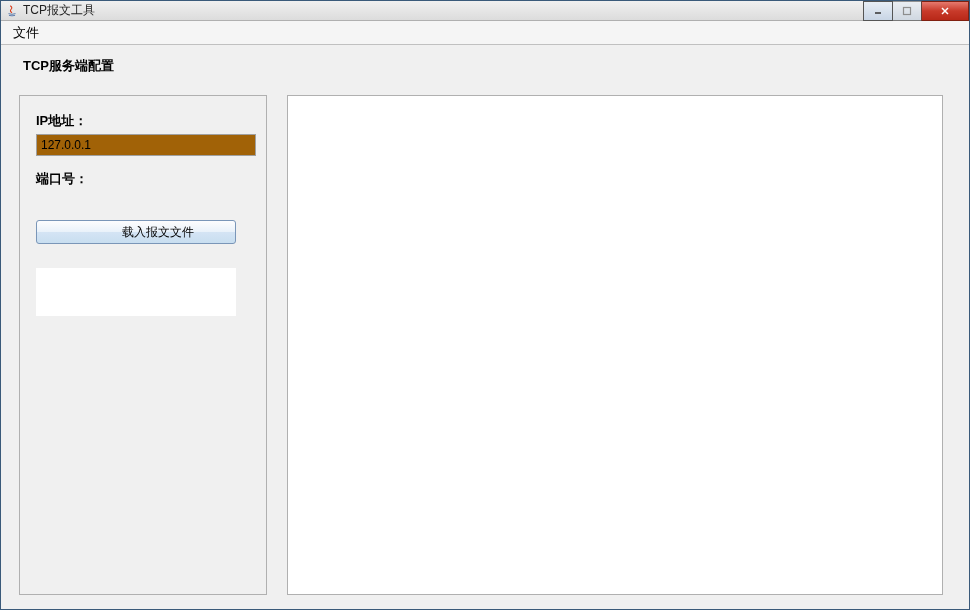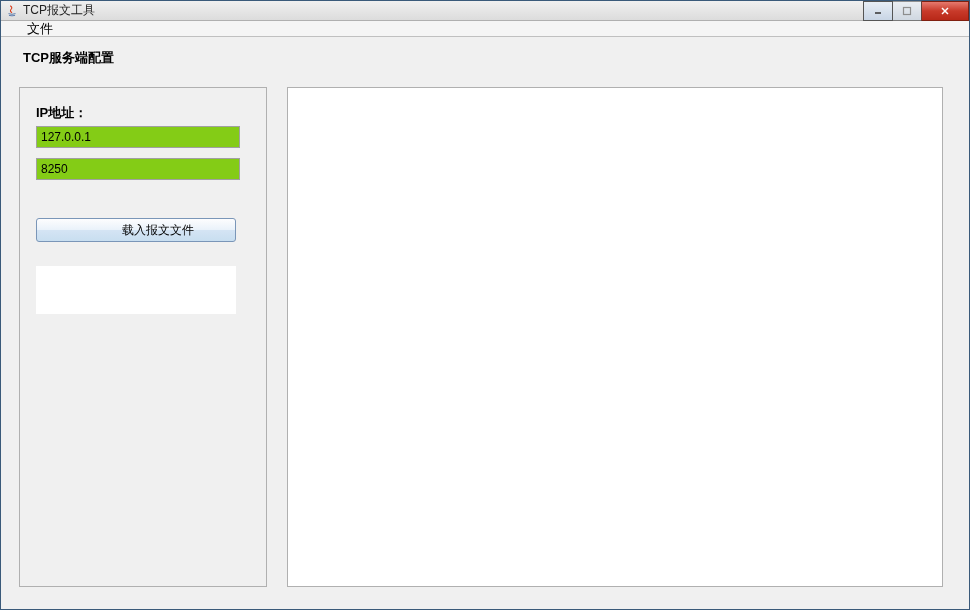--- a/index.html
+++ b/index.html
@@ -76,26 +76,26 @@
     .win-btn.close {
       width: 48px;
       background: linear-gradient(to bottom, #e67a6e 0%, #c83a2a 50%, #b82818 100%);
       border-color: #802010;
     }
     .win-btn svg {
       width: 10px;
       height: 10px;
     }
     .menu-bar {
-      height: 16px;
+      height: 24px;
       background: #f5f5f5;
       border-bottom: 1px solid #c0c0c0;
       display: flex;
       align-items: center;
-      padding: 0 20px;
+      padding: 0 6px;
     }
     .menu-item {
       padding: 2px 6px;
       font-size: 13px;
       color: #000;
       cursor: default;
     }
     .content-area {
       flex: 1;
       background: #f0f0f0;
@@ -121,24 +121,24 @@
       padding: 12px 16px;
     }
     .field-label {
       font-size: 13px;
       font-weight: bold;
       color: #000;
       margin-bottom: 4px;
       margin-top: 4px;
     }
     .text-input {
-      width: 204px;
+      width: 220px;
       height: 22px;
       border: 1px solid #a0a0a0;
-      background: #84cc16;
+      background: #a16207;
       padding: 2px 4px;
       font-size: 12px;
       font-family: inherit;
       color: #000;
       margin-bottom: 10px;
     }
     .spacer-1 {
       height: 28px;
     }
     .action-button {
@@ -207,21 +207,21 @@
     <div class="menu-item">文件</div>
   </div>
 
   <div class="content-area">
     <div class="config-section-title">TCP服务端配置</div>
     <div class="main-layout">
       <div class="left-panel">
         <div class="field-label">IP地址：</div>
         <input type="text" class="text-input" value="127.0.0.1" style="">
         
-        <input type="text" class="text-input" value="8250" style="">
+        <div class="field-label">端口号：</div>
         
         <div class="spacer-1"></div>
         
         <div class="action-button">
           <span>载入报文文件</span>
         </div>
         
         <div class="file-display"></div>
         
       </div>

